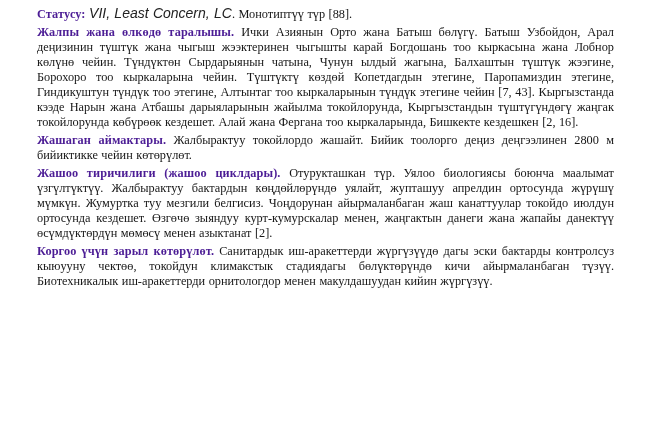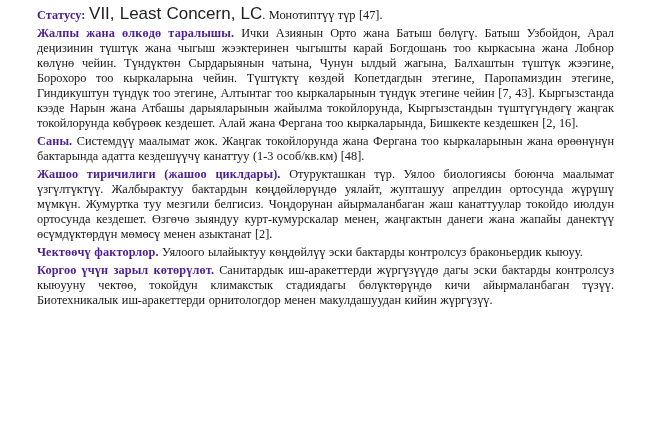--- a/index.html
+++ b/index.html
@@ -27,41 +27,41 @@
     text-align: justify;
     color: #161616;
     word-spacing: 0.4px;
   }
   .heading {
     font-weight: bold;
     color: #4c1d95;
     letter-spacing: 0.1px;
   }
   .status-latin {
+    font-style: italic;
     font-family: "Liberation Sans", "DejaVu Sans", sans-serif;
-    font-size: 17px;
+    font-size: 14px;
     color: #222222;
   }
   .body-text {
     color: #161616;
   }
 </style>
 </head>
 <body>
 
 <div class="page">
 
-  <p class="para"><span class="heading">Статусу:</span> <span class="status-latin">VII, Least Concern, LC</span><span class="body-text">. Монотиптүү түр [47].</span></p>
+  <p class="para"><span class="heading">Статусу:</span> <span class="status-latin">VII, Least Concern, LC</span><span class="body-text">. Монотиптүү түр [88].</span></p>
 
   <p class="para"><span class="heading">Жалпы жана өлкөдө таралышы.</span> <span class="body-text">Ички Азиянын Орто жана Батыш бөлүгү. Батыш Узбойдон, Арал деңизинин түштүк жана чыгыш жээктеринен чыгышты карай Богдошань тоо кыркасына жана Лобнор көлүнө чейин. Түндүктөн Сырдарыянын чатына, Чунун ылдый жагына, Балхаштын түштүк жээгине, Борохоро тоо кыркаларына чейин. Түштүктү көздөй Копетдагдын этегине, Паропамиздин этегине, Гиндикуштун түндүк тоо этегине, Алтынтаг тоо кыркаларынын түндүк этегине чейин [7, 43]. Кыргызстанда кээде Нарын жана Атбашы дарыяларынын жайылма токойлорунда, Кыргызстандын түштүгүндөгү жаңгак токойлорунда көбүрөөк кездешет. Алай жана Фергана тоо кыркаларында, Бишкекте кездешкен [2, 16].</span></p>
 
+  <p class="para"><span class="heading">Жашаган аймактары.</span> <span class="body-text">Жалбырактуу токойлордо жашайт. Бийик тоолорго деңиз деңгээлинен 2800 м бийиктикке чейин көтөрүлөт.</span></p>
 
-  <p class="para"><span class="heading">Саны.</span> <span class="body-text">Системдүү маалымат жок. Жаңгак токойлорунда жана Фергана тоо кыркаларынын жана өрөөнүнүн бактарында адатта кездешүүчү канаттуу (1-3 особ/кв.км) [48].</span></p>
 
   <p class="para"><span class="heading">Жашоо тиричилиги (жашоо циклдары).</span> <span class="body-text">Отурукташкан түр. Уялоо биологиясы боюнча маалымат үзгүлтүктүү. Жалбырактуу бактардын көңдөйлөрүндө уялайт, жупташуу апрелдин ортосунда жүрүшү мүмкүн. Жумуртка туу мезгили белгисиз. Чоңдорунан айырмаланбаган жаш канаттуулар токойдо июлдун ортосунда кездешет. Өзгөчө зыяндуу курт-кумурскалар менен, жаңгактын данеги жана жапайы данектүү өсүмдүктөрдүн мөмөсү менен азыктанат [2].</span></p>
 
-  <p class="para"><span class="heading">Чектөөчү факторлор.</span> <span class="body-text">Уялоого ылайыктуу көңдөйлүү эски бактарды контролсуз браконьердик кыюуу.</span></p>
 
 
 
   <p class="para"><span class="heading">Коргоо үчүн зарыл көтөрүлөт.</span> <span class="body-text">Санитардык иш-аракеттерди жүргүзүүдө дагы эски бактарды контролсуз кыюууну чектөө, токойдун климакстык стадиядагы бөлүктөрүндө кичи айырмаланбаган түзүү. Биотехникалык иш-аракеттерди орнитологдор менен макулдашуудан кийин жүргүзүү.</span></p>
 
 </div>
 
 </body></html>

